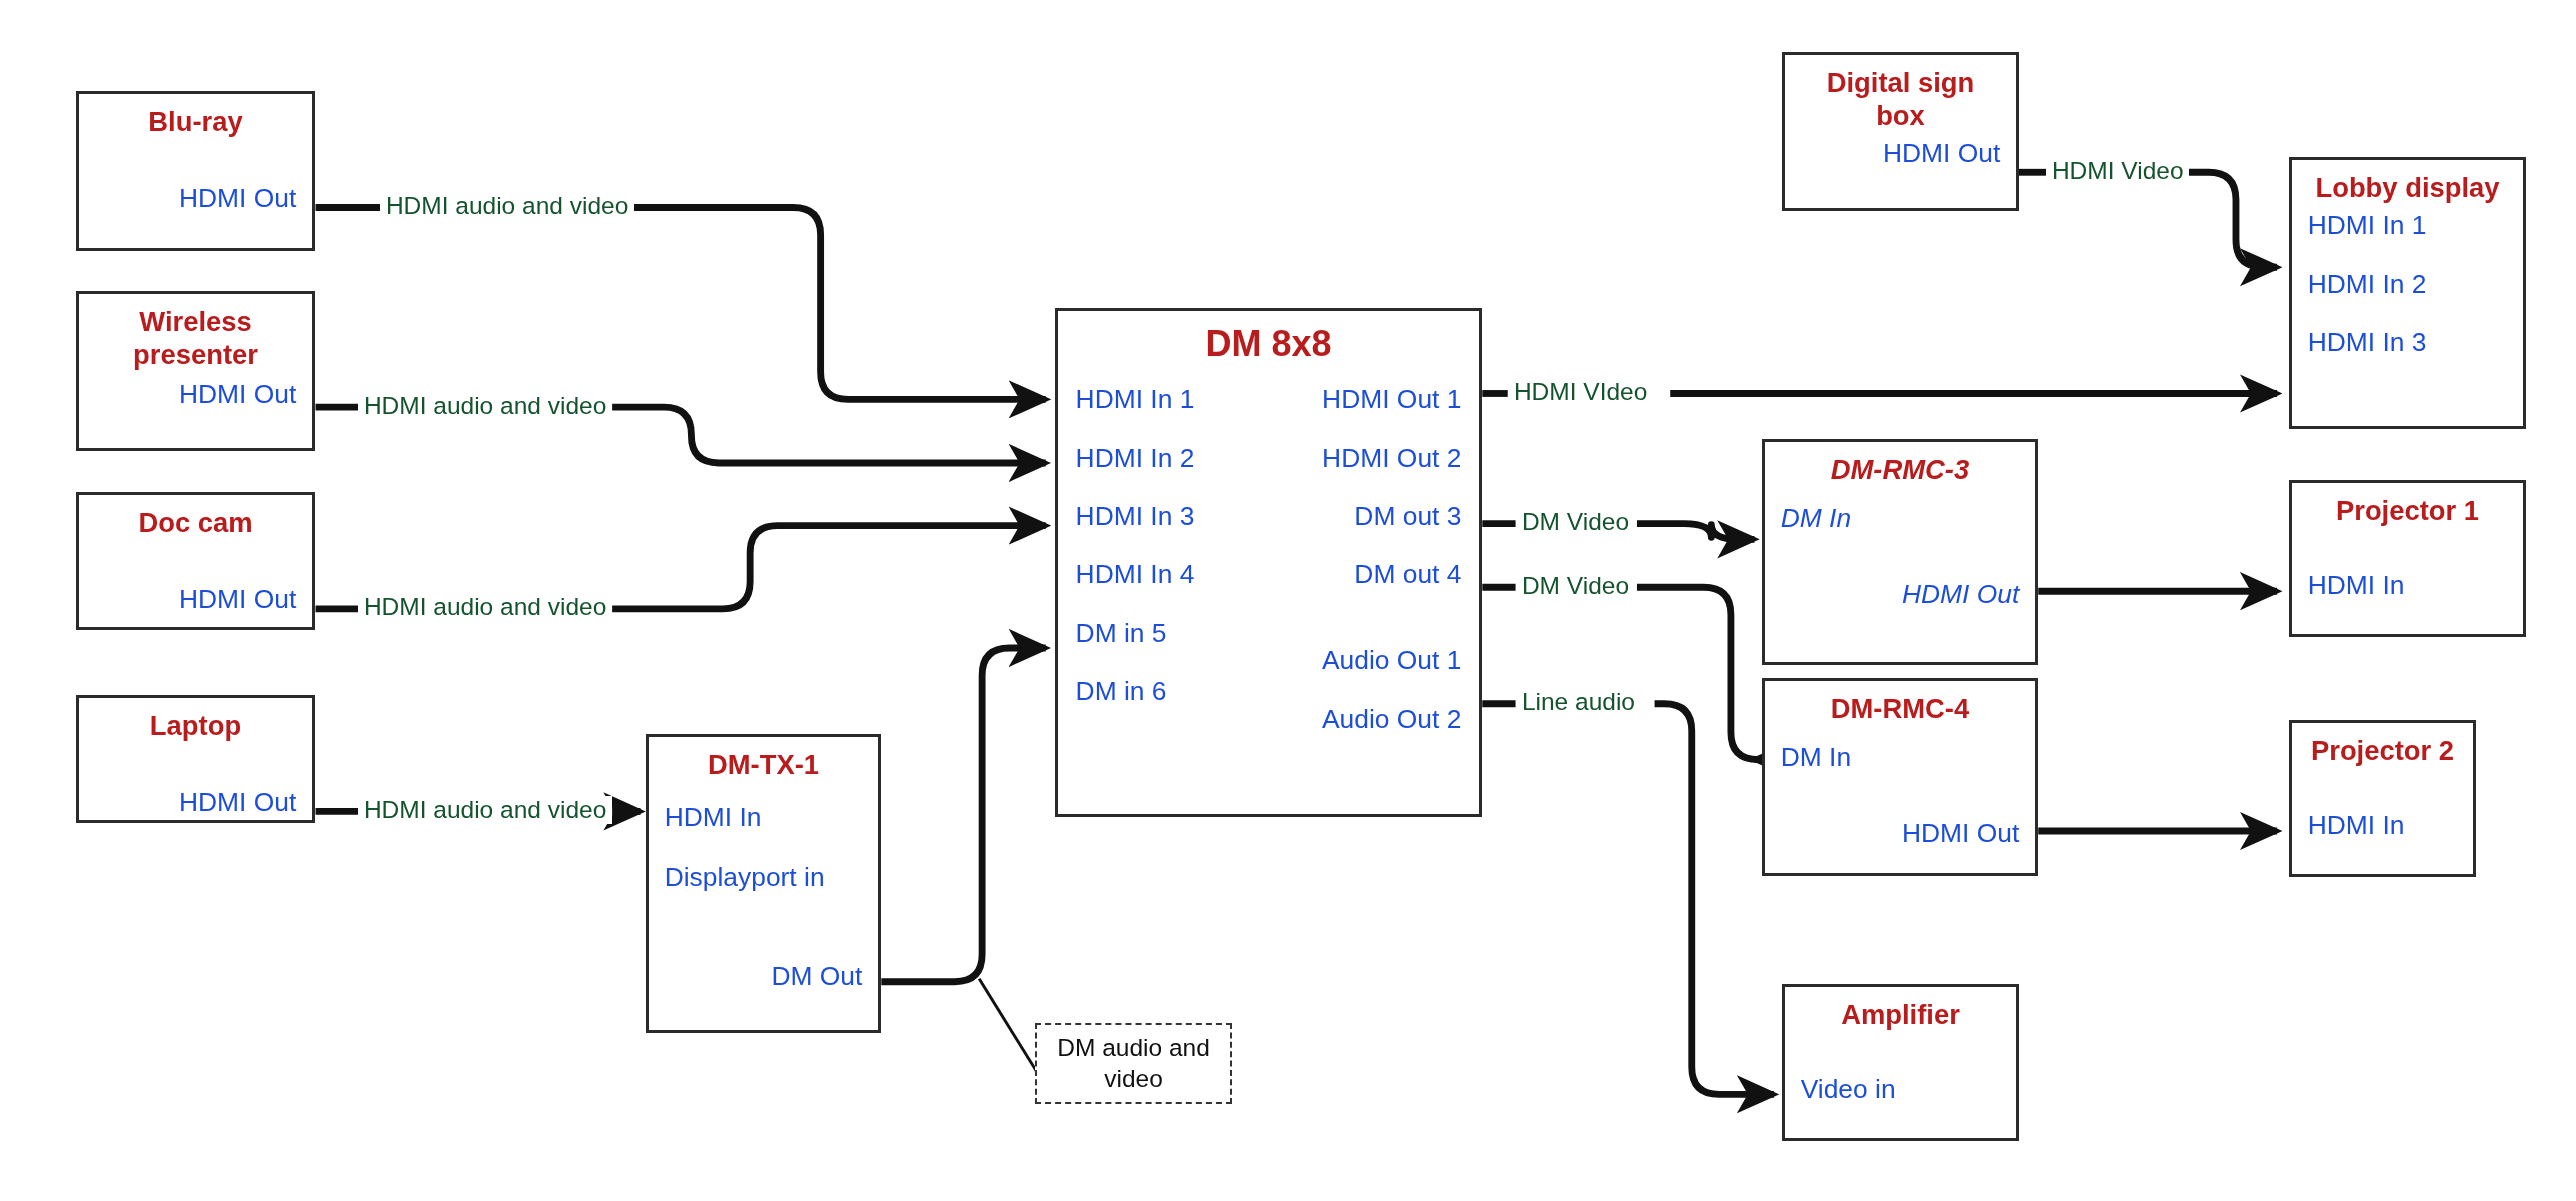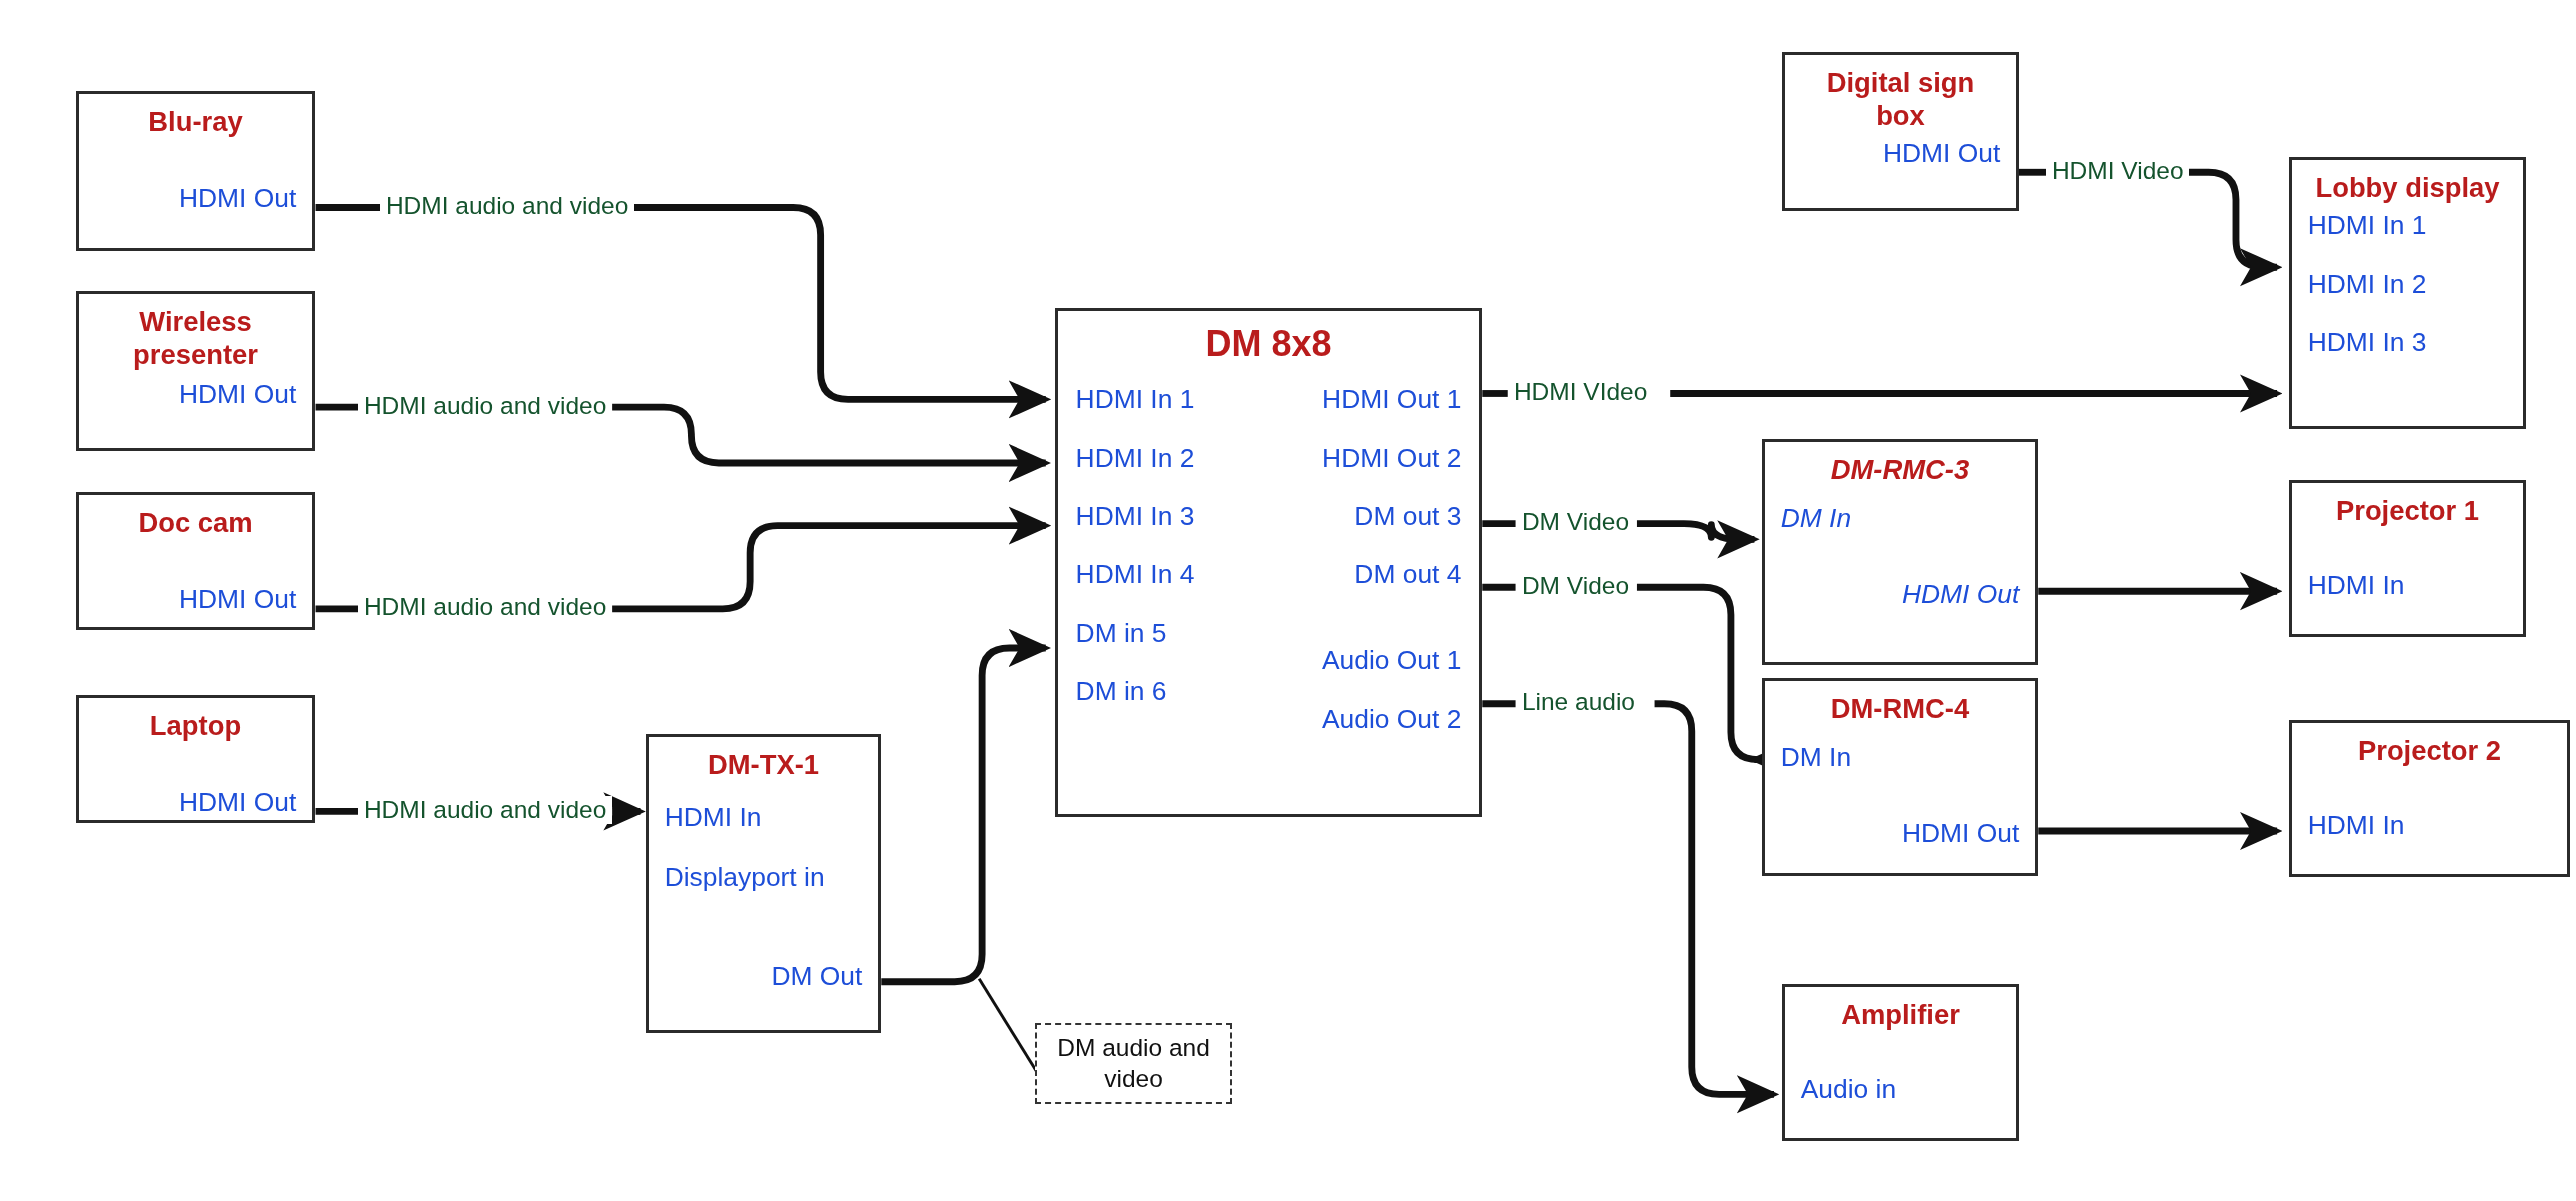--- a/index.html
+++ b/index.html
@@ -137,28 +137,28 @@
     <div class="title" style="font-size:27.4px;">DM-RMC-4</div>
     <div class="port left" style="font-size:26.4px;margin-top:17.6px;">DM In</div>
     <div class="port right" style="font-size:26.4px;margin-top:45px;">HDMI Out</div>
   </div>
 
   <div class="node" style="left:2289px;top:480px;width:237px;height:157px;padding:11.7px 15.7px 9.8px 15.7px;">
     <div class="title" style="font-size:27.4px;">Projector 1</div>
     <div class="port left" style="font-size:26.4px;margin-top:43px;">HDMI In</div>
   </div>
 
-  <div class="node" style="left:2289px;top:720px;width:281px;height:157px;padding:11.7px 15.7px 9.8px 15.7px;">
+  <div class="node" style="left:2289px;top:720px;width:187px;height:157px;padding:11.7px 15.7px 9.8px 15.7px;">
     <div class="title" style="font-size:27.4px;">Projector 2</div>
     <div class="port left" style="font-size:26.4px;margin-top:43px;">HDMI In</div>
   </div>
 
   <div class="node" style="left:1782px;top:984px;width:237px;height:157px;padding:11.7px 15.7px 9.8px 15.7px;">
     <div class="title" style="font-size:27.4px;">Amplifier</div>
-    <div class="port left" style="font-size:26.4px;margin-top:43px;">Audio in</div>
+    <div class="port left" style="font-size:26.4px;margin-top:43px;">Video in</div>
   </div>
 
   <div class="edge-label" style="left:380px;top:192px;font-size:24.5px;">HDMI audio and video</div>
 
   <div class="edge-label" style="left:358px;top:392px;font-size:24.5px;">HDMI audio and video</div>
 
   <div class="edge-label" style="left:358px;top:593px;font-size:24.5px;">HDMI audio and video</div>
 
   <div class="edge-label" style="left:358px;top:796px;font-size:24.5px;">HDMI audio and video</div>
 

